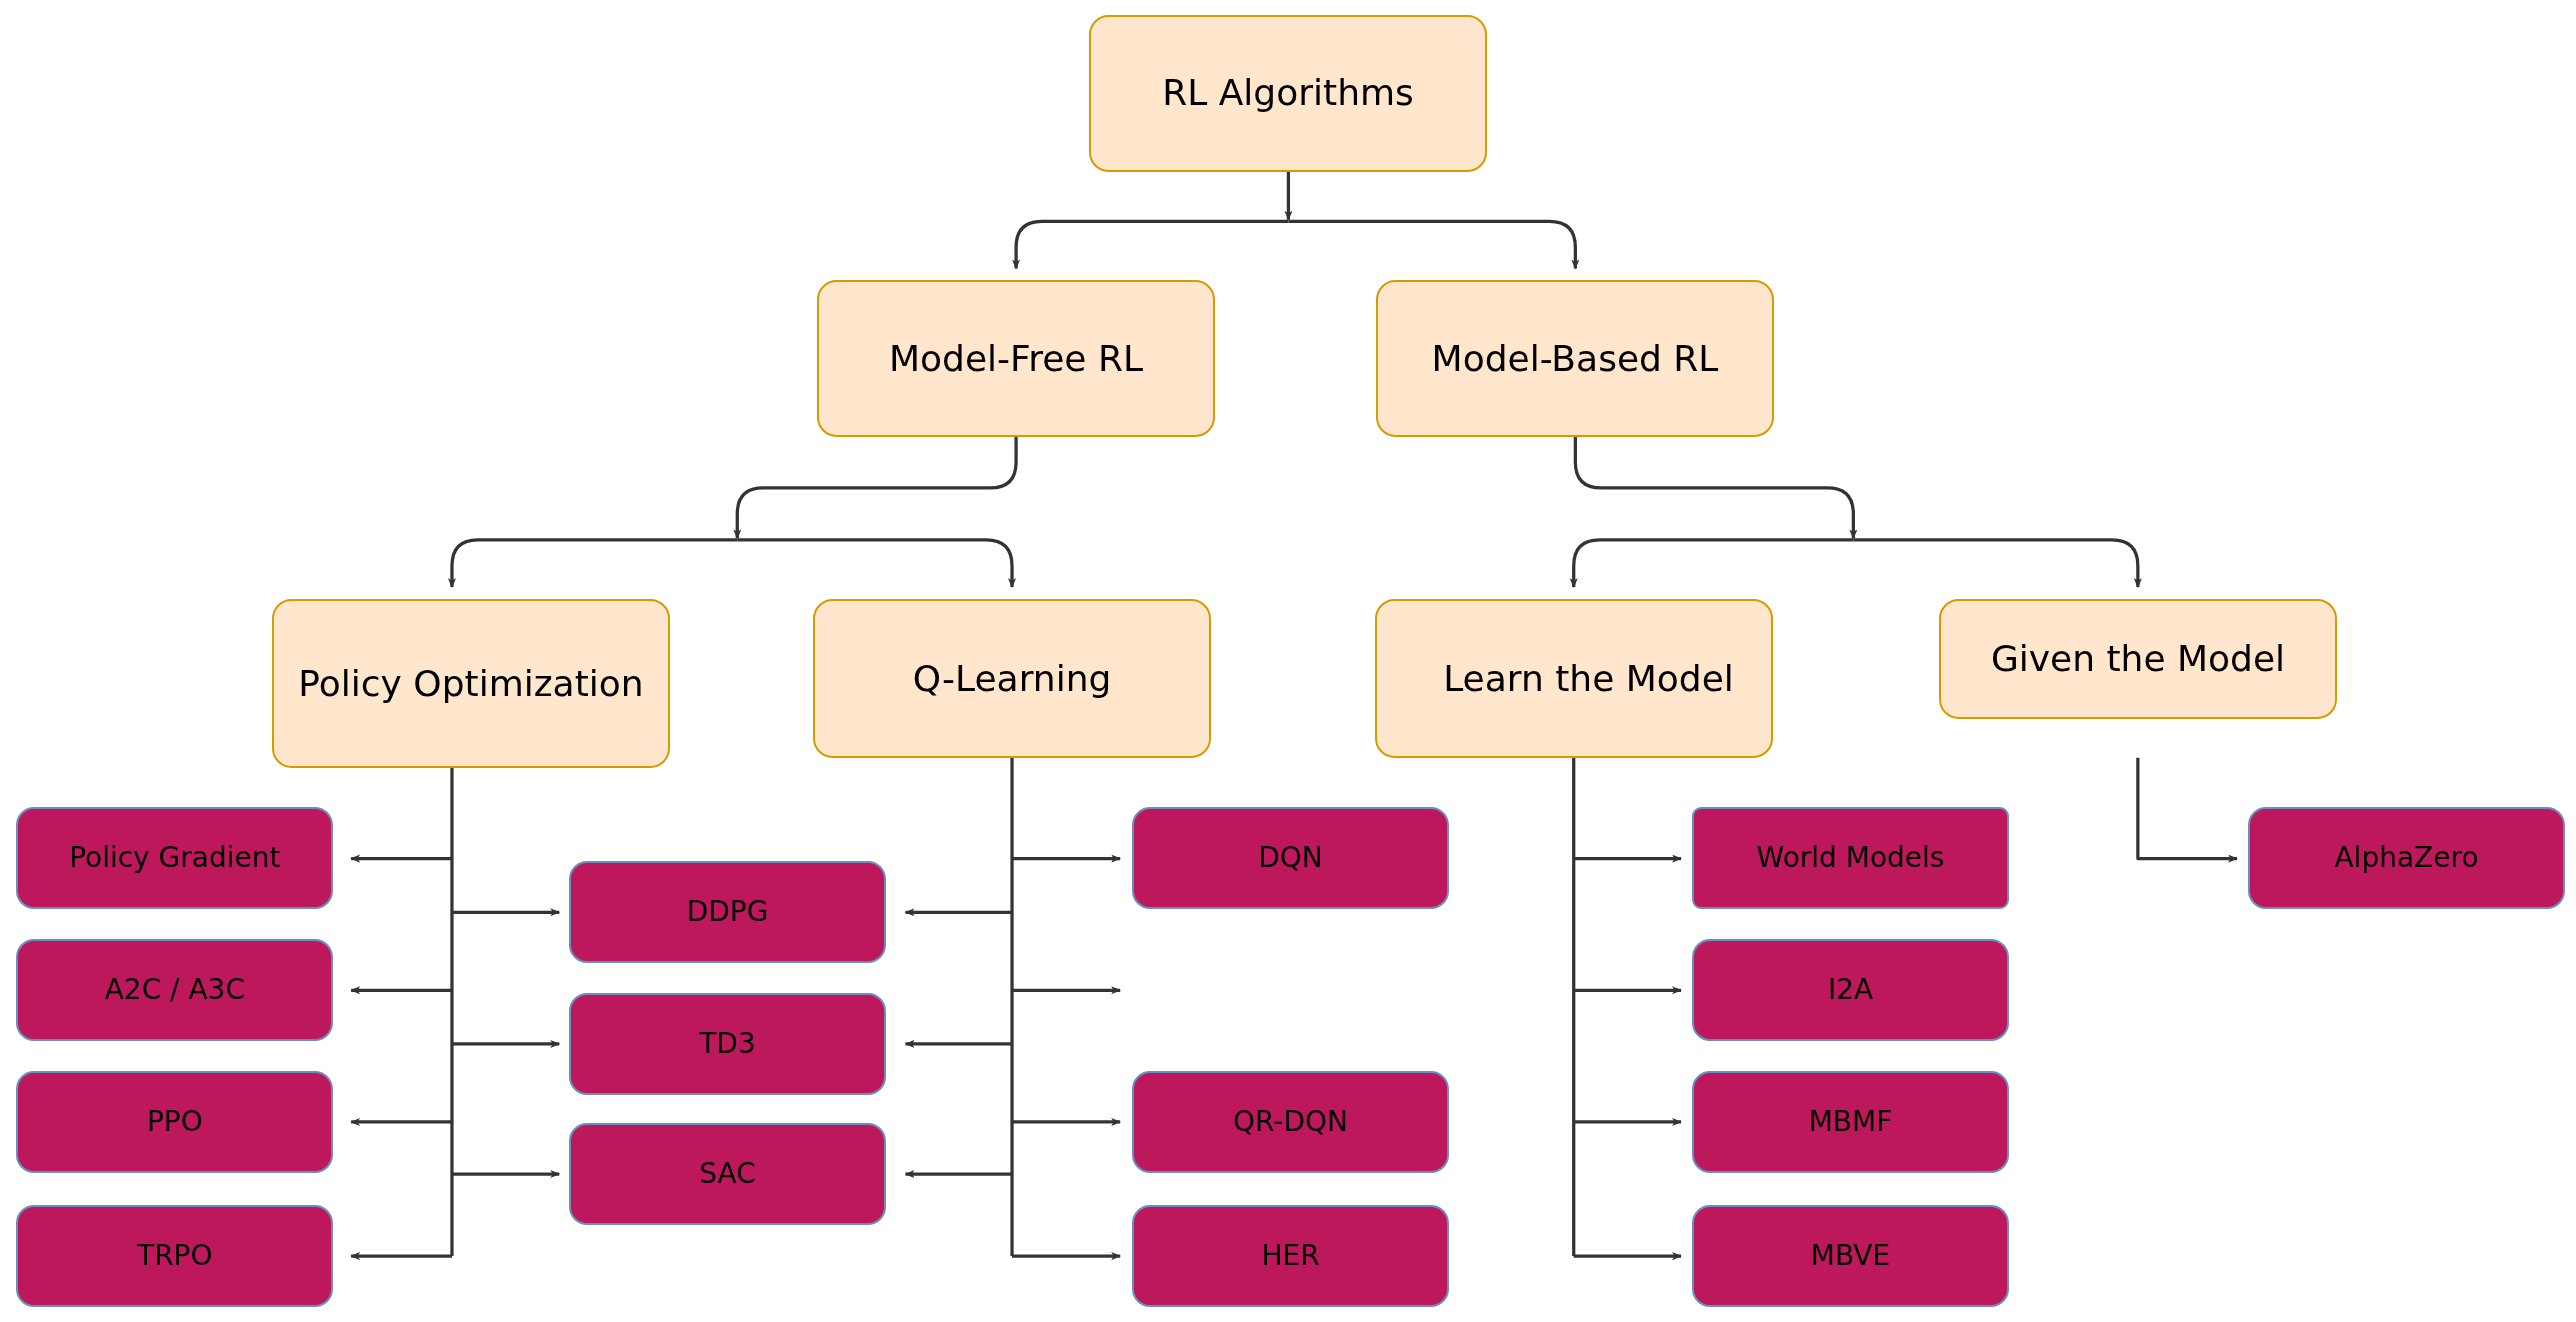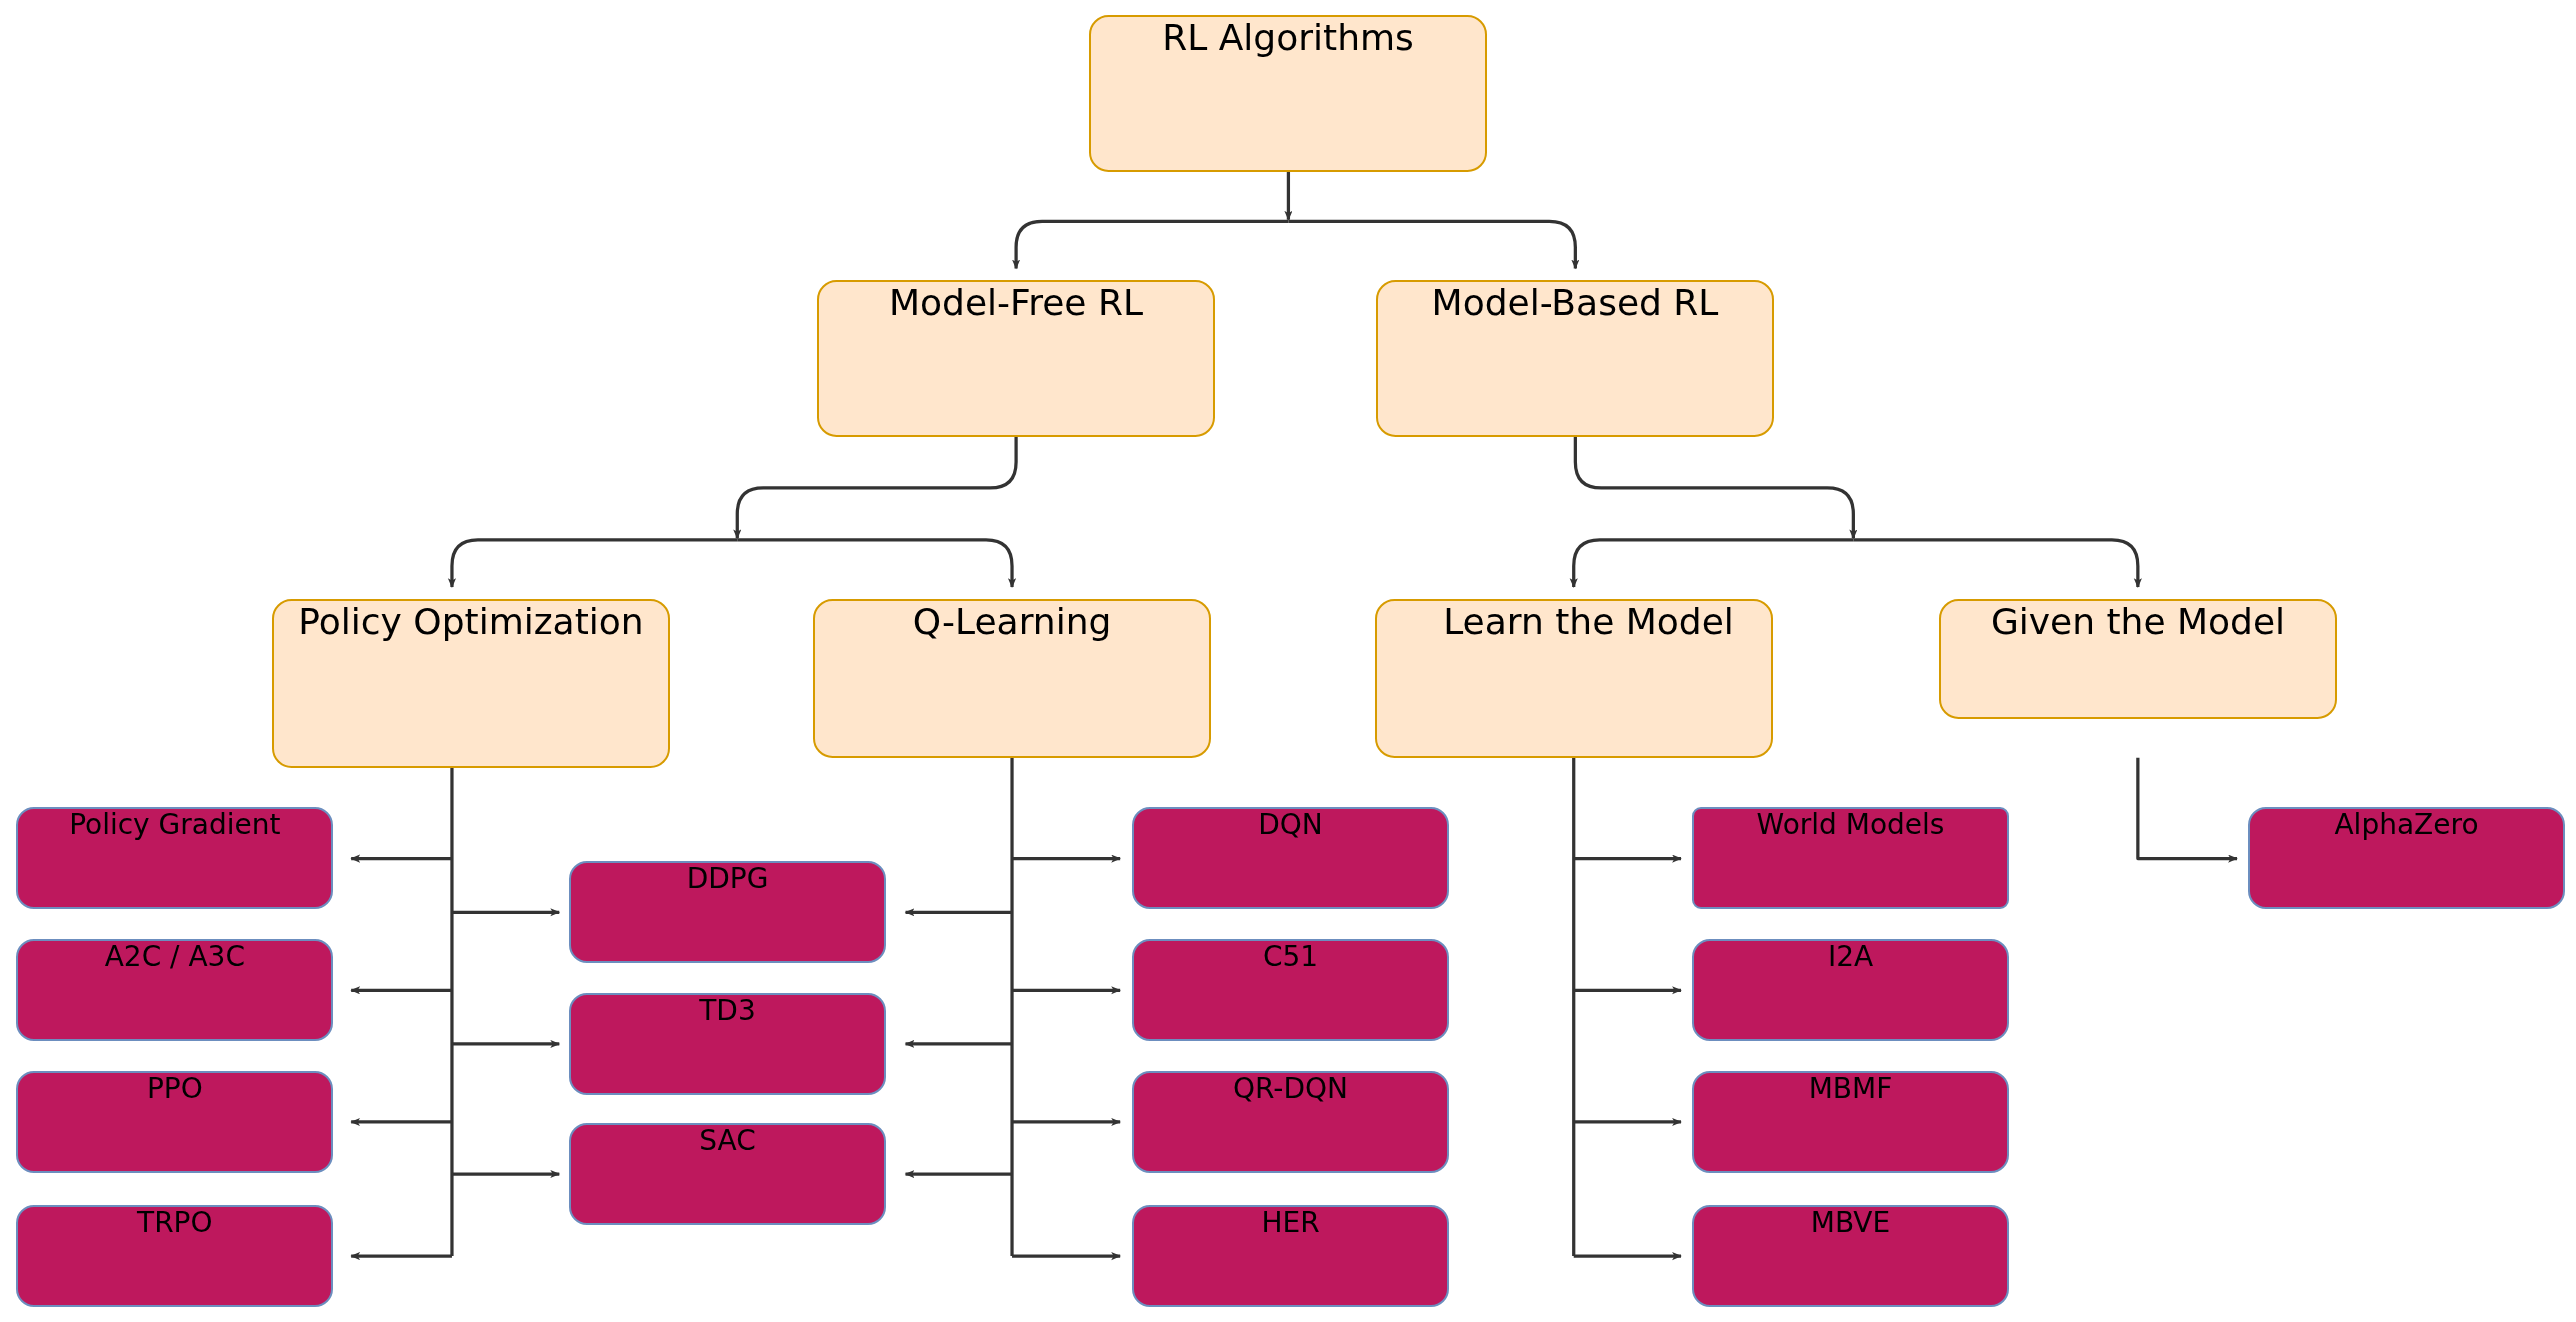--- a/index.html
+++ b/index.html
@@ -24,20 +24,21 @@
     position: absolute;
     left: 0; top: 0;
     width: 2576px;
     height: 1323px;
     pointer-events: none;
   }
   .node {
     position: absolute;
     box-sizing: border-box;
     display: flex;
+    align-items: center;
     justify-content: center;
     text-align: center;
     line-height: 1.15;
     color: #000000;
     white-space: nowrap;
   }
   .node.cat {
     background: #ffe6cc;
     border: 2.4px solid #d79b00;
     border-radius: 19.5px;
@@ -148,23 +149,20 @@
   <div class="node leaf" style="left:569px; top:993px; width:317px; height:102px;">
     <span>TD3</span>
   </div>
   <div class="node leaf" style="left:569px; top:1123px; width:317px; height:102px;">
     <span>SAC</span>
   </div>
 
   <div class="node leaf" style="left:1132px; top:807px; width:317px; height:102px;">
     <span>DQN</span>
   </div>
-  <div class="node leaf" style="left:1132px; top:939px; width:317px; height:102px;">
-    <span>C51</span>
-  </div>
   <div class="node leaf" style="left:1132px; top:1071px; width:317px; height:102px;">
     <span>QR-DQN</span>
   </div>
   <div class="node leaf" style="left:1132px; top:1205px; width:317px; height:102px;">
     <span>HER</span>
   </div>
 
   <div class="node leaf" style="left:1692px; top:807px; width:317px; height:102px;border-radius:9px;">
     <span>World Models</span>
   </div>

